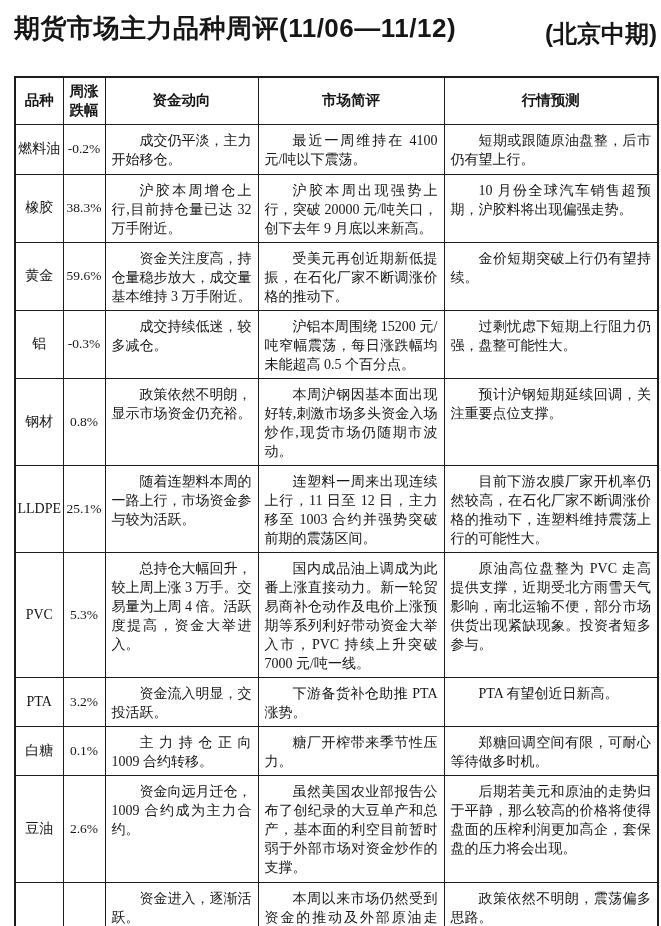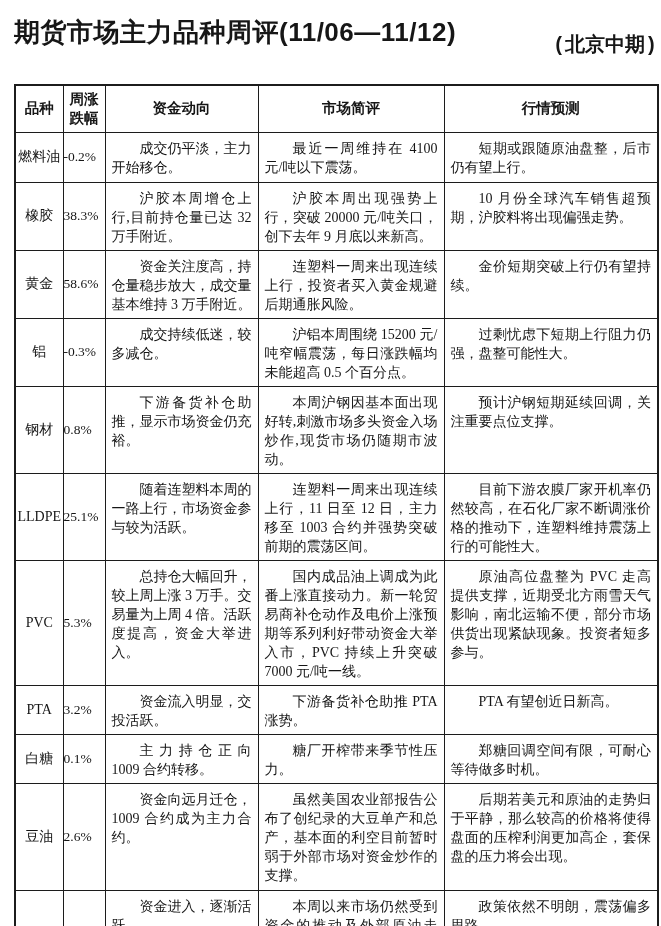--- a/index.html
+++ b/index.html
@@ -26,24 +26,24 @@
   .doc-title {
     font-family: "Liberation Sans", sans-serif;
     font-size: 26px;
     font-weight: bold;
     margin: 2px 0 0 0;
     line-height: 1.2;
     letter-spacing: 0.5px;
     white-space: nowrap;
   }
   .doc-source {
-    font-family: Liberation Mono, monospace;
-    font-size: 20px;
+    font-family: Liberation Sans, sans-serif;
+    font-size: 24px;
     font-weight: bold;
-    margin-top: 25px;
+    margin-top: 12px;
     white-space: nowrap;
   }
   table.review {
     border-collapse: collapse;
     table-layout: fixed;
     width: 643px;
     margin-top: 26px;
     border: 2px solid #1c1c1c;
   }
   table.review th, table.review td {
@@ -61,20 +61,21 @@
     line-height: 19px;
   }
   td.c-var {
     text-align: center;
     vertical-align: middle;
     font-size: 14px;
     padding: 2px 1px;
     margin-left: 32px;
   }
   td.c-chg {
+    text-align: center;
     vertical-align: middle;
     font-size: 13.5px;
     white-space: nowrap;
     padding: 2px 0;
     margin-top: 16px;
   }
   td.c-txt {
     font-size: 14px;
     line-height: 19px;
     text-align: justify;
@@ -132,36 +133,36 @@
       </tr>
       <tr>
         <td class="c-var">橡胶</td>
         <td class="c-chg">38.3%</td>
         <td class="c-txt">沪胶本周增仓上行,目前持仓量已达 32 万手附近。</td>
         <td class="c-txt">沪胶本周出现强势上行，突破 20000 元/吨关口，创下去年 9 月底以来新高。</td>
         <td class="c-txt">10 月份全球汽车销售超预期，沪胶料将出现偏强走势。</td>
       </tr>
       <tr>
         <td class="c-var">黄金</td>
-        <td class="c-chg">58.6%</td>
+        <td class="c-chg">59.6%</td>
         <td class="c-txt">资金关注度高，持仓量稳步放大，成交量基本维持 3 万手附近。</td>
-        <td class="c-txt">连塑料一周来出现连续上行，投资者买入黄金规避后期通胀风险。</td>
+        <td class="c-txt">受美元再创近期新低提振，在石化厂家不断调涨价格的推动下。</td>
         <td class="c-txt">金价短期突破上行仍有望持续。</td>
       </tr>
       <tr>
         <td class="c-var">铝</td>
         <td class="c-chg">-0.3%</td>
         <td class="c-txt">成交持续低迷，较多减仓。</td>
         <td class="c-txt">沪铝本周围绕 15200 元/吨窄幅震荡，每日涨跌幅均未能超高 0.5 个百分点。</td>
         <td class="c-txt">过剩忧虑下短期上行阻力仍强，盘整可能性大。</td>
       </tr>
       <tr>
         <td class="c-var">钢材</td>
         <td class="c-chg">0.8%</td>
-        <td class="c-txt">下游备货补仓助推，显示市场资金仍充裕。</td>
+        <td class="c-txt">政策依然不明朗，显示市场资金仍充裕。</td>
         <td class="c-txt">本周沪钢因基本面出现好转,刺激市场多头资金入场炒作,现货市场仍随期市波动。</td>
         <td class="c-txt">预计沪钢短期延续回调，关注重要点位支撑。</td>
       </tr>
       <tr>
         <td class="c-var">LLDPE</td>
         <td class="c-chg">25.1%</td>
         <td class="c-txt">随着连塑料本周的一路上行，市场资金参与较为活跃。</td>
         <td class="c-txt">连塑料一周来出现连续上行，11 日至 12 日，主力移至 1003 合约并强势突破前期的震荡区间。</td>
         <td class="c-txt">目前下游农膜厂家开机率仍然较高，在石化厂家不断调涨价格的推动下，连塑料维持震荡上行的可能性大。</td>
       </tr>

